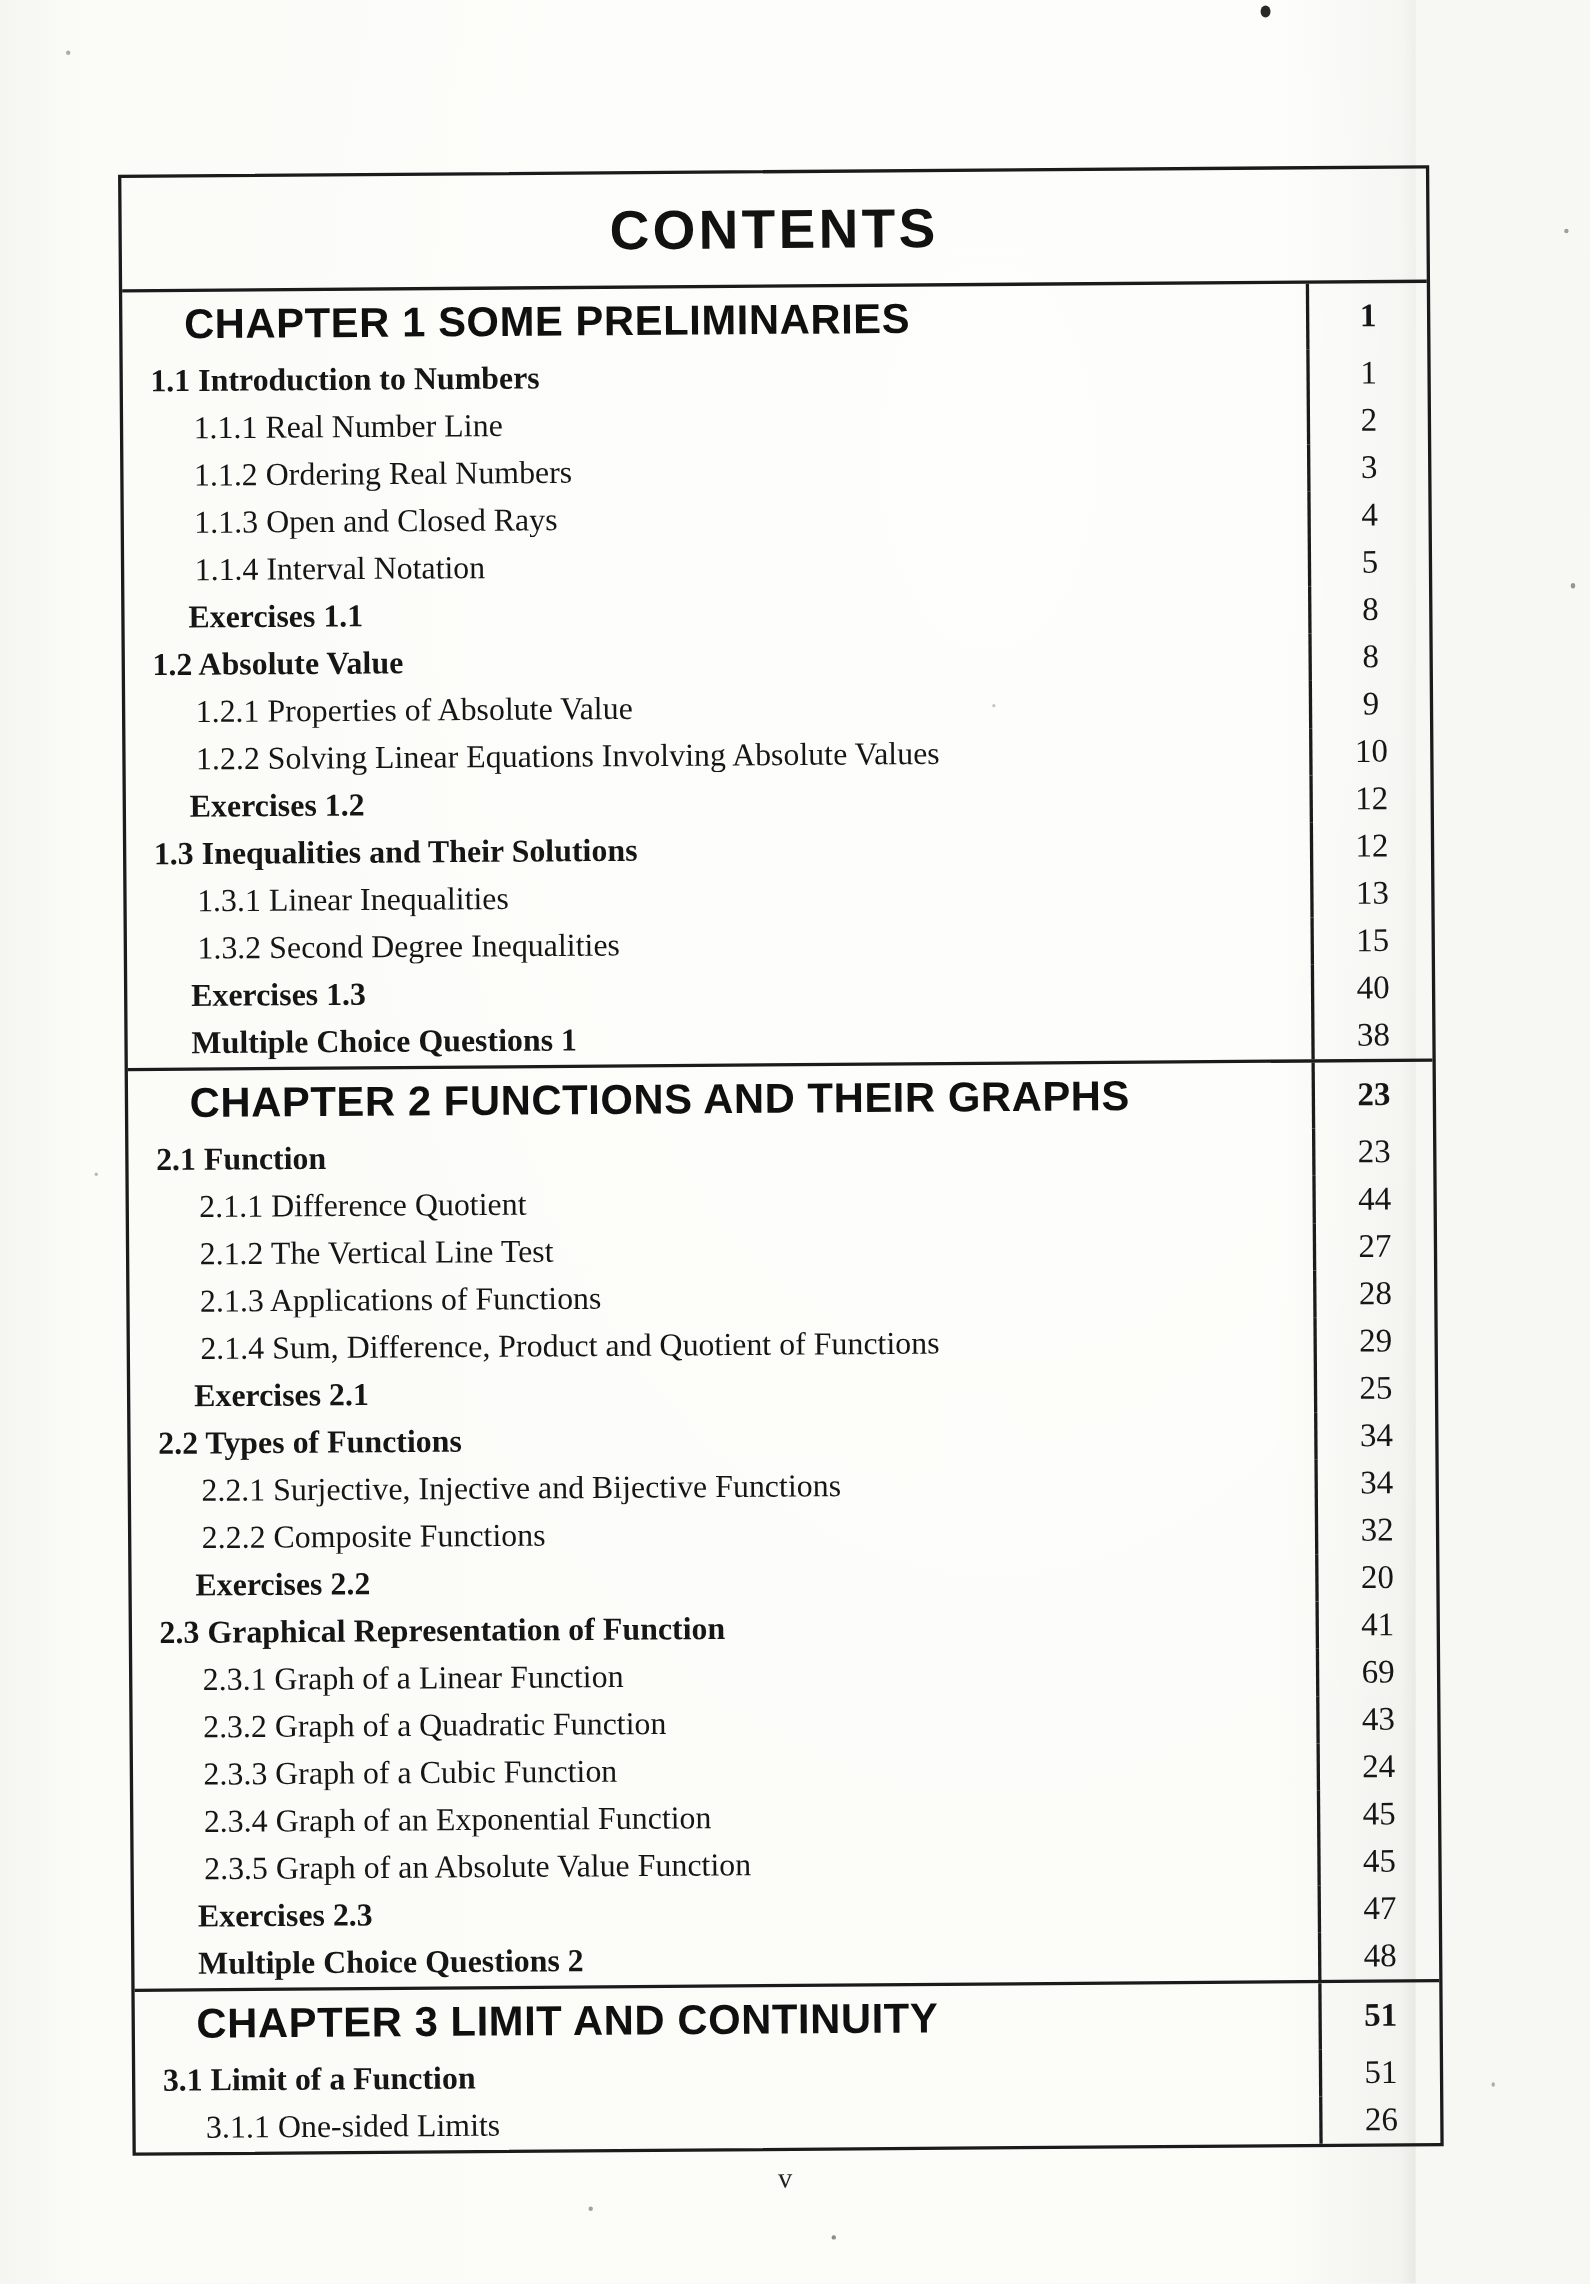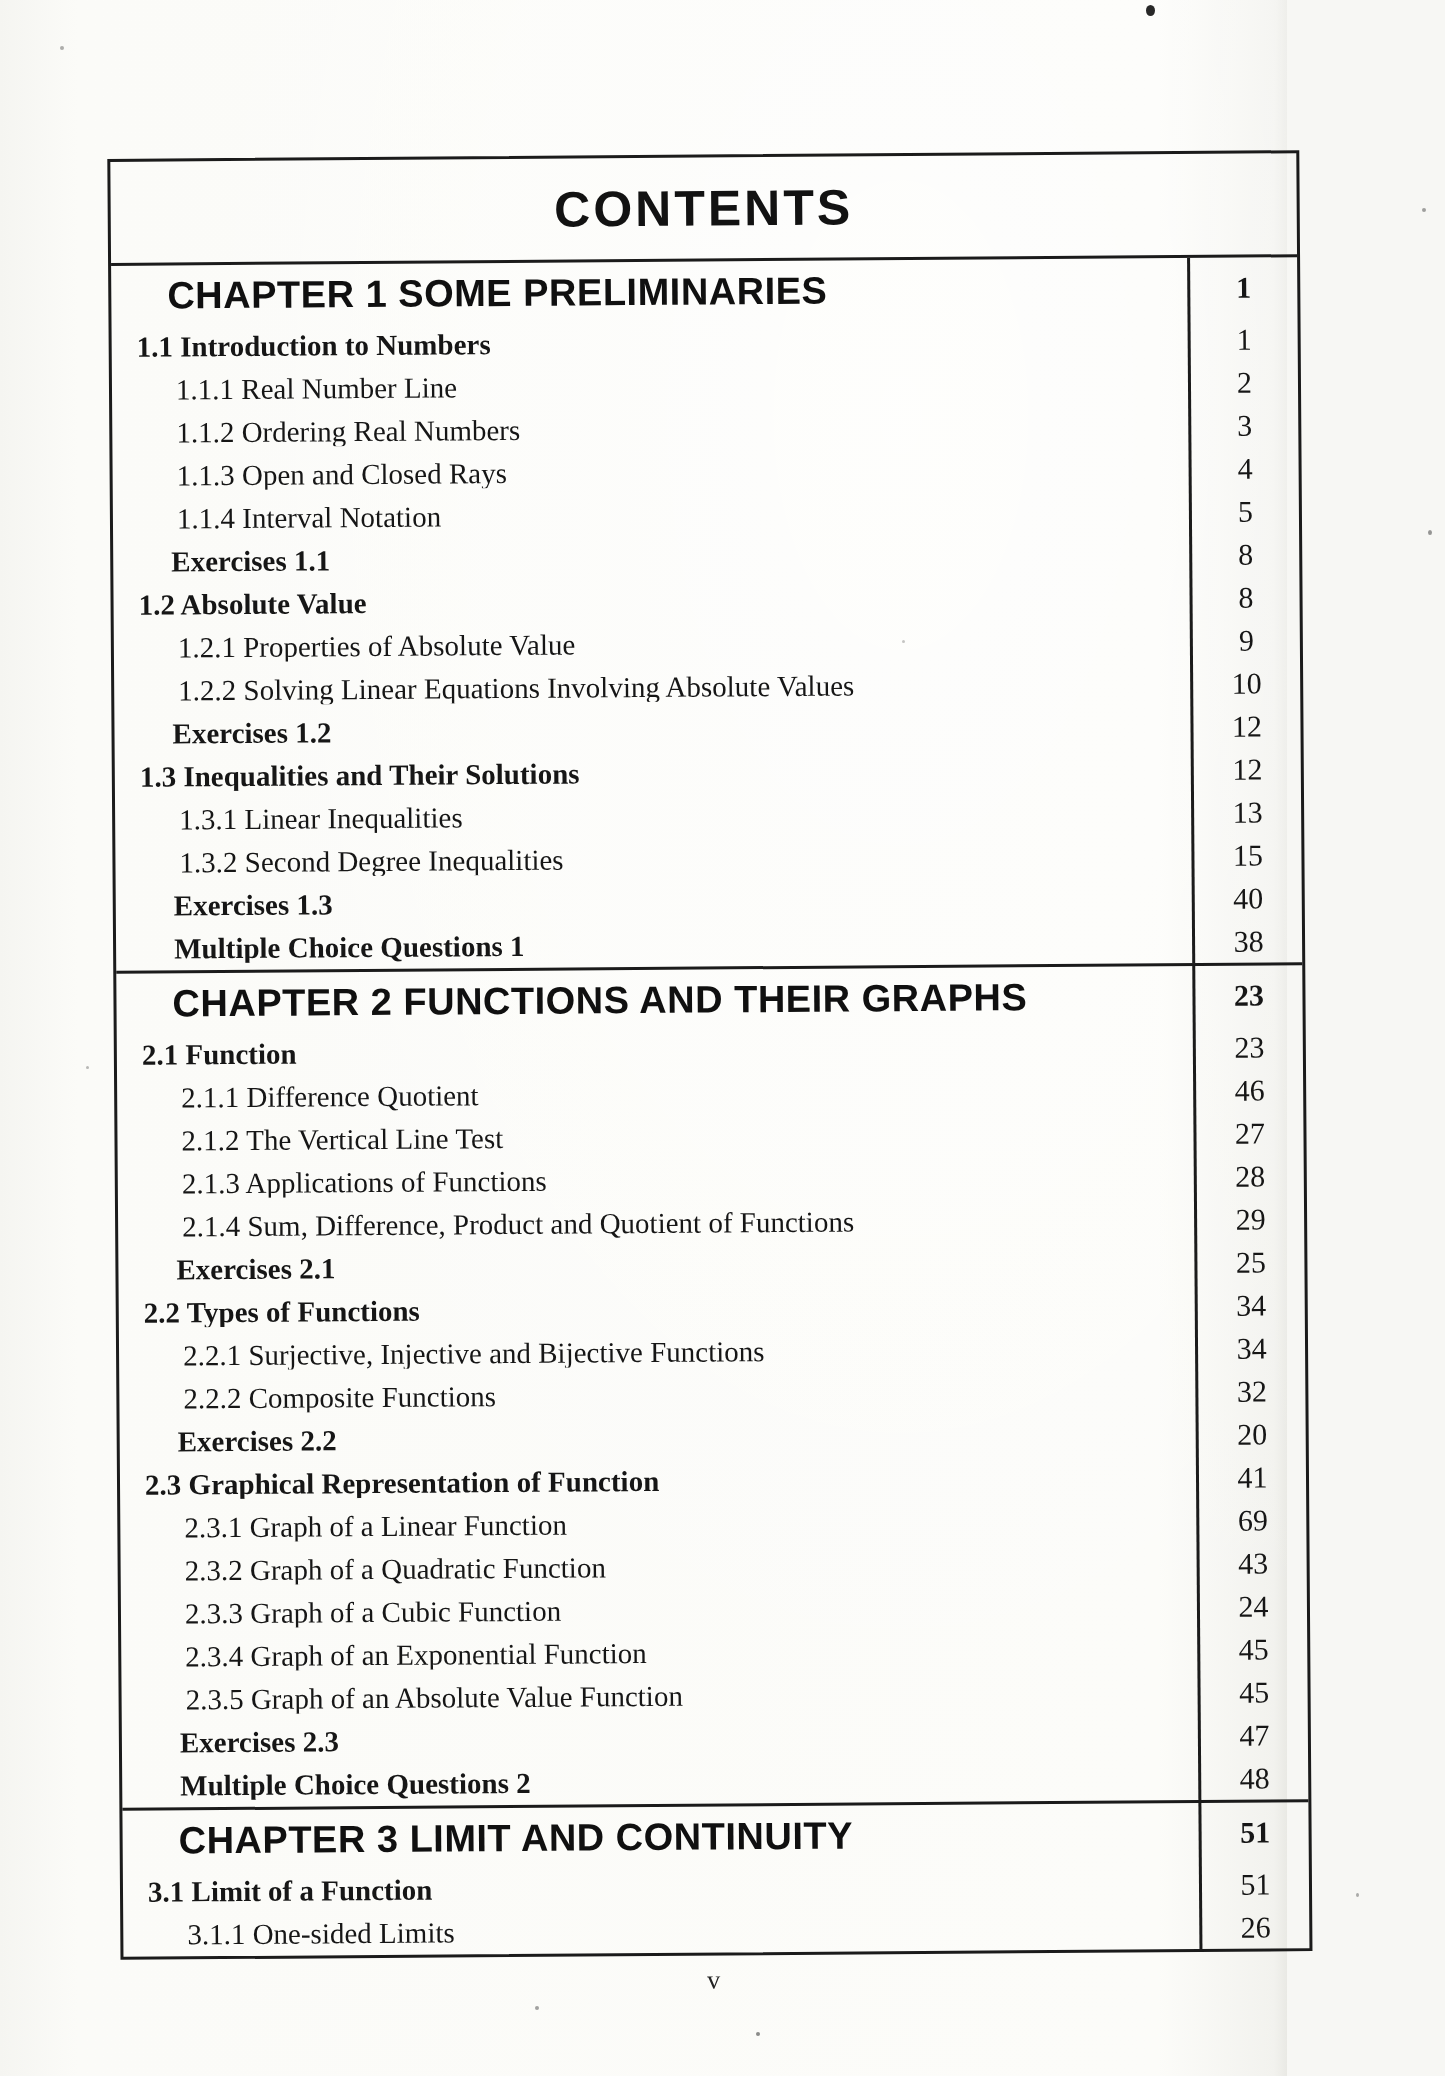--- a/index.html
+++ b/index.html
@@ -193,21 +193,21 @@
             <div class="row chapter-row">
               <div class="label">CHAPTER 2 FUNCTIONS AND THEIR GRAPHS</div>
               <div class="num">23</div>
             </div>
             <div class="row row-section">
               <div class="label">2.1 Function</div>
               <div class="num">23</div>
             </div>
             <div class="row row-subsection">
               <div class="label">2.1.1 Difference Quotient</div>
-              <div class="num">46</div>
+              <div class="num">44</div>
             </div>
             <div class="row row-subsection">
               <div class="label">2.1.2 The Vertical Line Test</div>
               <div class="num">27</div>
             </div>
             <div class="row row-subsection">
               <div class="label">2.1.3 Applications of Functions</div>
               <div class="num">28</div>
             </div>
             <div class="row row-subsection">

